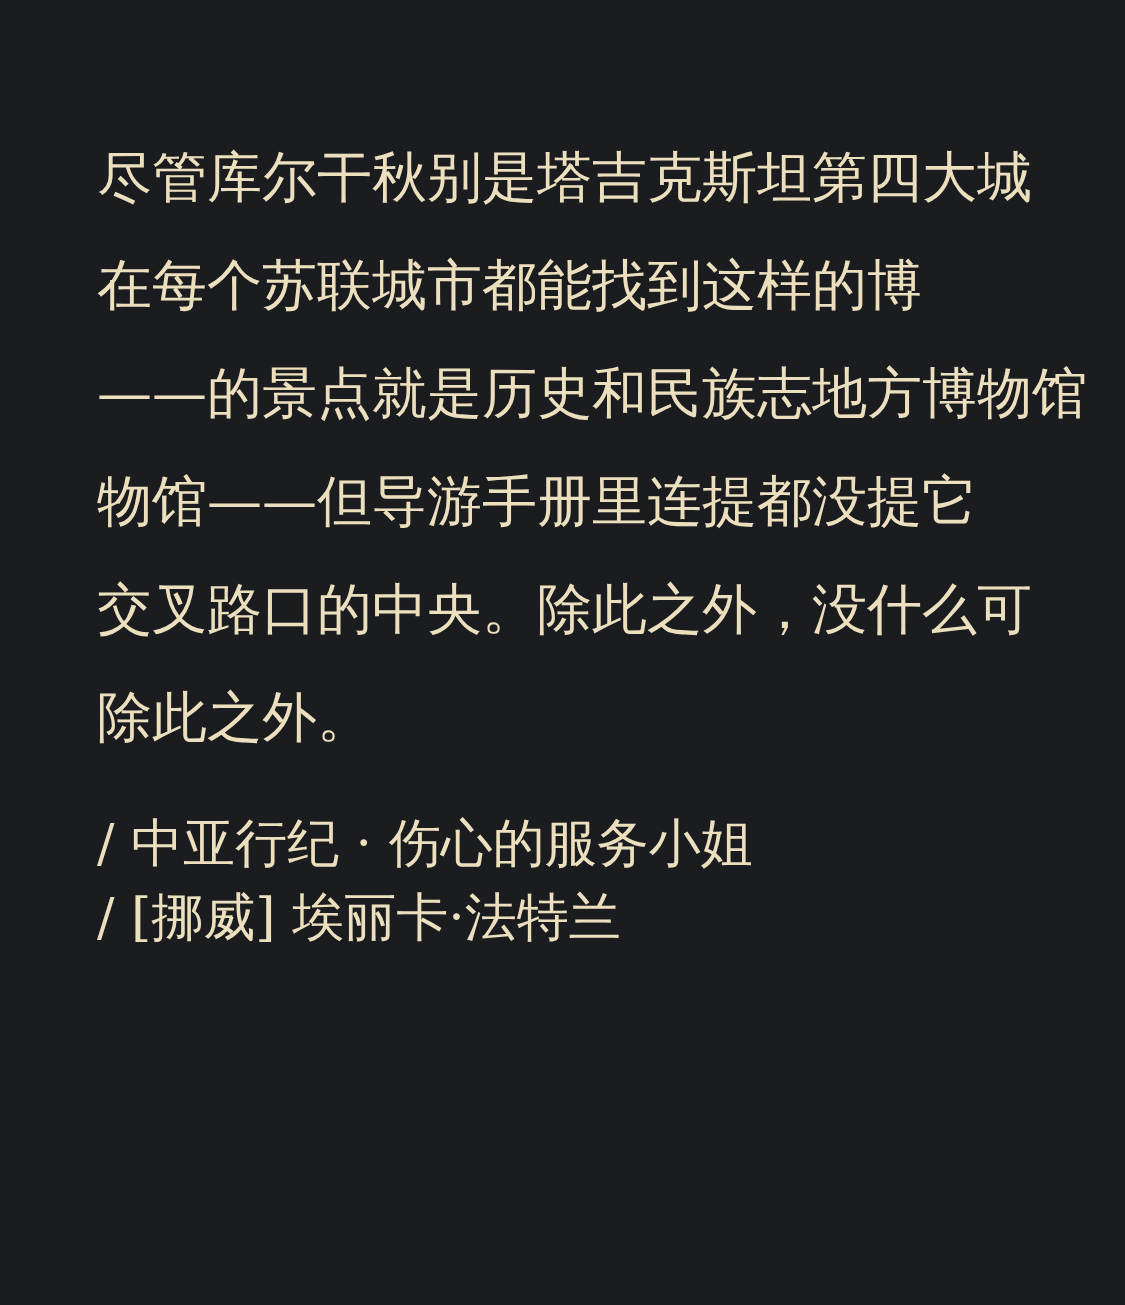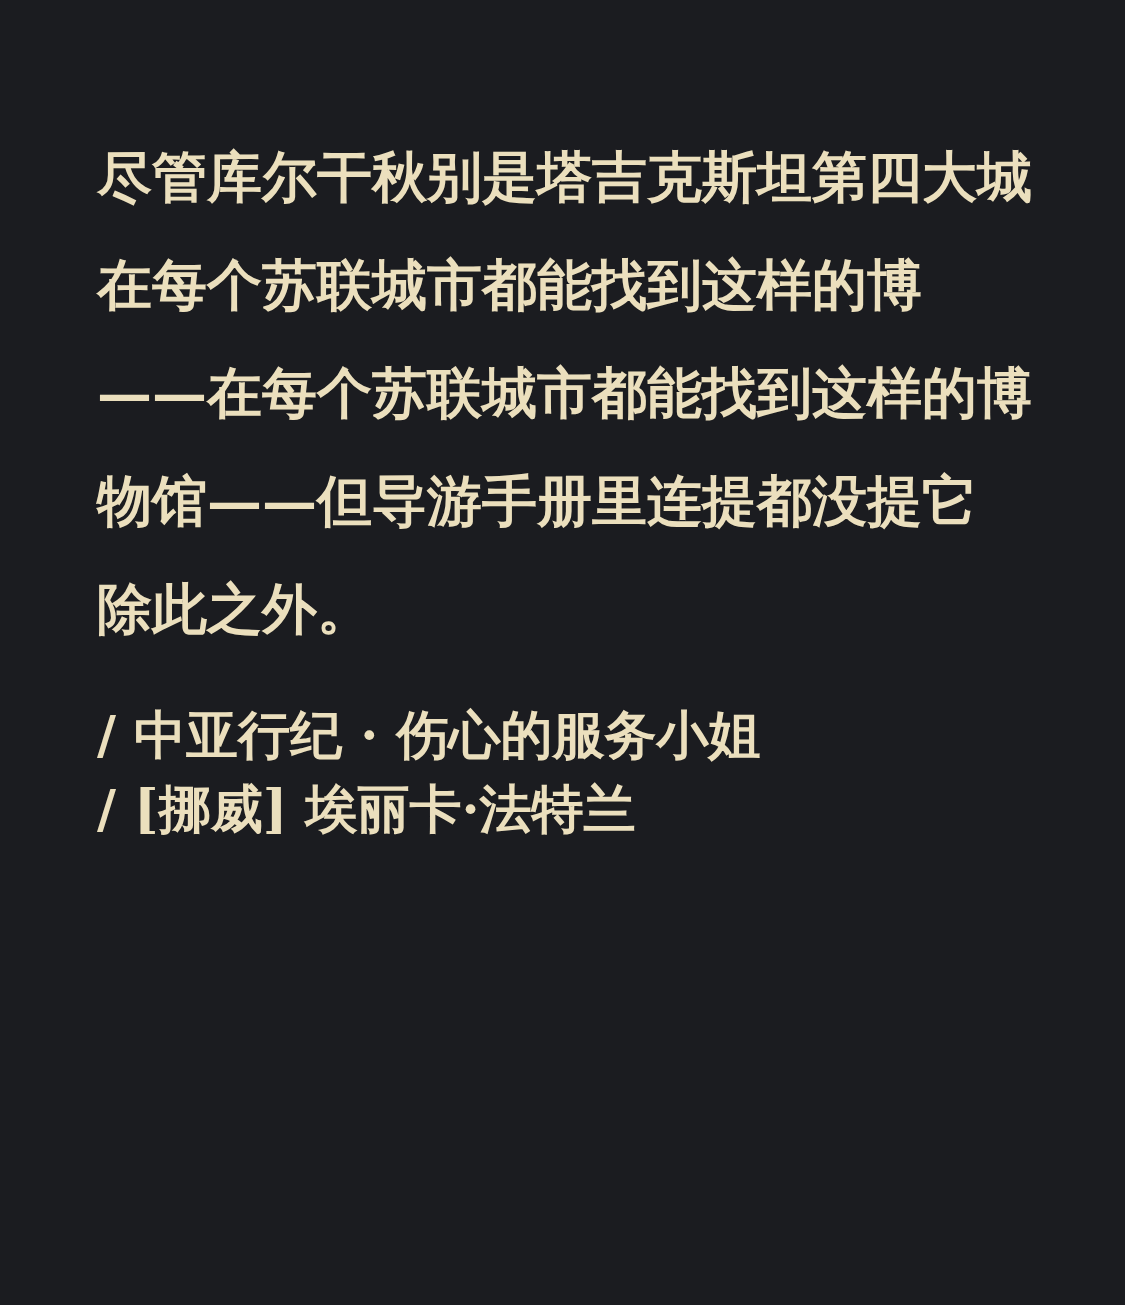--- a/index.html
+++ b/index.html
@@ -1,19 +1,19 @@
 <!DOCTYPE html>
 <html style="--bg: #1b1c20; --fg: #ebdfbd;"><head>
 <meta charset="utf-8">
 <style>
   :root {
     --bg: #1b1c20;
     --fg: #ebdfbd;
   }
-  * { margin: 0; padding: 0; box-sizing: border-box; font-weight: bold; }
+  * { margin: 0; padding: 0; box-sizing: border-box; }
   html, body {
     width: 1125px;
     height: 1305px;
     overflow: hidden;
   }
   body {
     background: var(--bg);
     color: var(--fg);
     font-family: "DejaVu Serif", "Liberation Serif", serif;
   }
@@ -42,21 +42,22 @@
     height: 74px;
   }
 </style>
 </head>
 <body>
 
 <div class="quote-card">
   <div class="quote">
     <div class="line">尽管库尔干秋别是塔吉克斯坦第四大城</div>
     <div class="line">在每个苏联城市都能找到这样的博</div>
-    <div class="line">——在每个苏联城市都能找到这样的博</div>
+    <div class="line">——的景点就是历史和民族志地方博物馆</div>
     <div class="line">物馆——但导游手册里连提都没提它</div>
+    <div class="line">交叉路口的中央。除此之外，没什么可</div>
     <div class="line">除此之外。</div>
   </div>
   <div class="attribution">
     <div class="attr-line">/ 中亚行纪 · 伤心的服务小姐</div>
     <div class="attr-line">/ [挪威] 埃丽卡·法特兰</div>
   </div>
 </div>
 
 </body></html>

